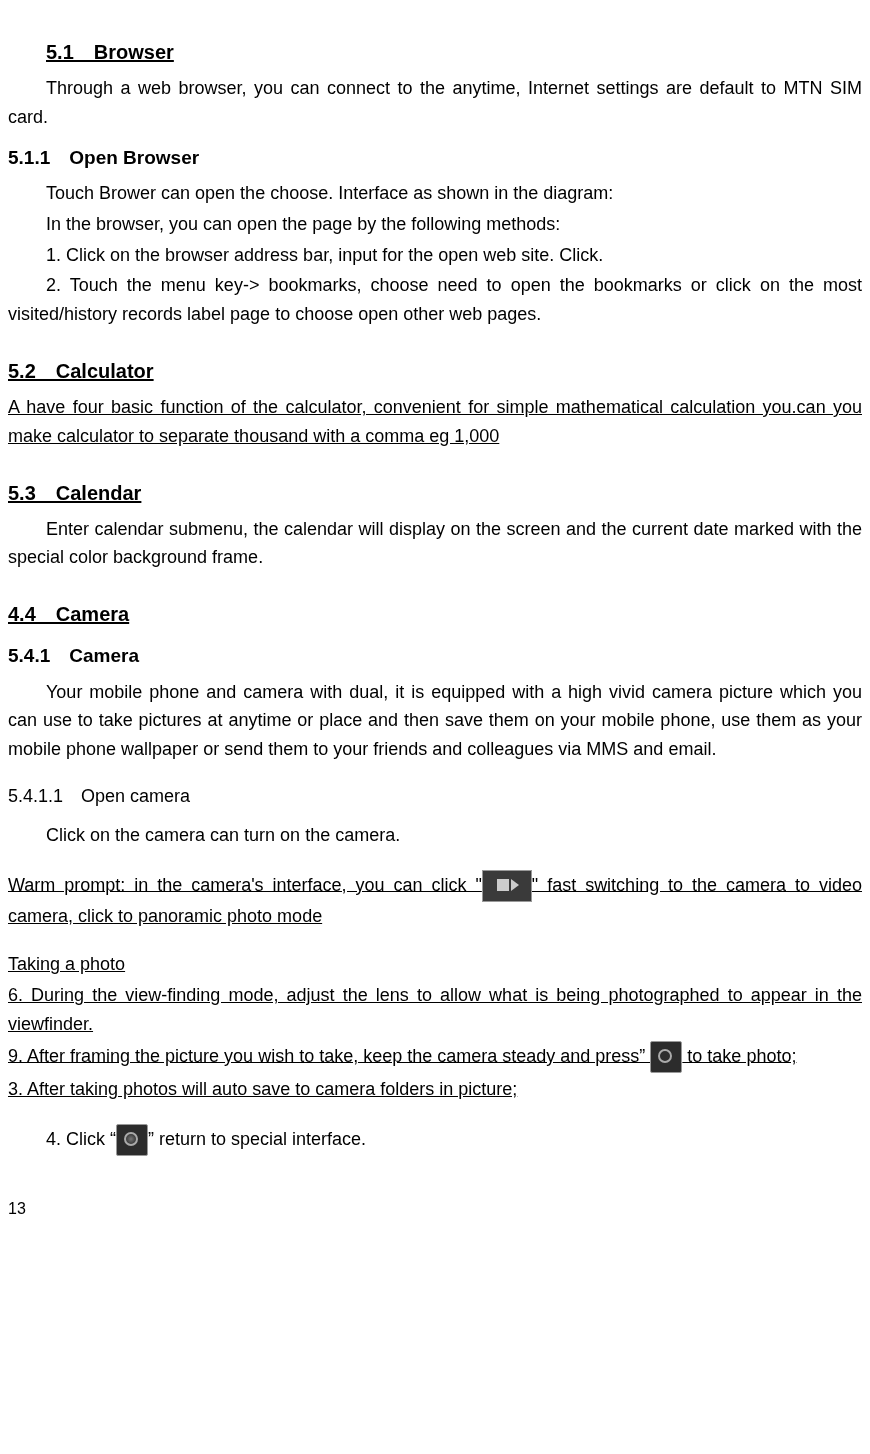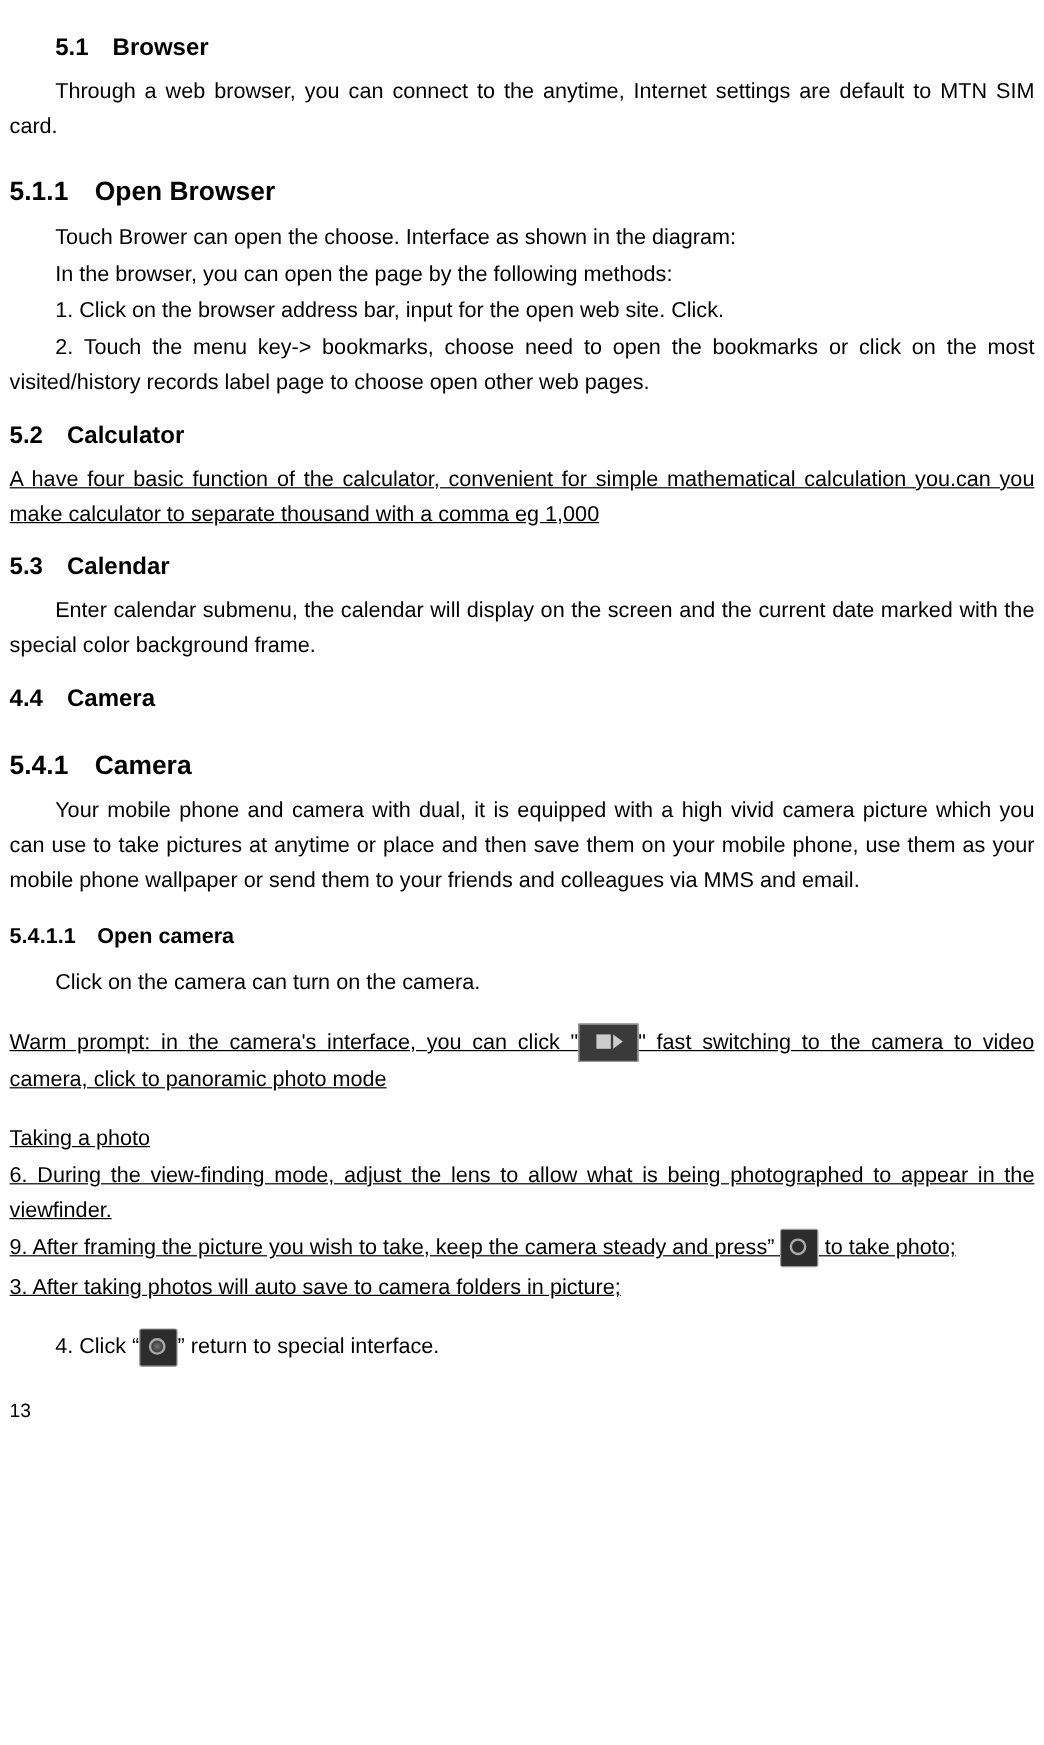--- a/index.html
+++ b/index.html
@@ -9,49 +9,50 @@
     color: #000;
     background: #fff;
     margin: 0;
     padding: 10px 8px 10px 8px;
     width: 870px;
     box-sizing: border-box;
   }
   .h2 {
     font-weight: bold;
     font-size: 20px;
-    margin-top: 14px;
+    margin-top: 26px;
     margin-bottom: 6px;
+    text-decoration: underline;
   }
   .h3 {
     font-weight: bold;
-    font-size: 22px;
-    margin-top: 22px;
+    font-size: 19px;
+    margin-top: 11px;
     margin-bottom: 6px;
   }
   .h4 {
-    font-weight: bold;
+    font-weight: normal;
     font-size: 18px;
     margin-top: 18px;
     margin-bottom: 10px;
   }
   .para {
     margin: 0 0 2px 0;
     text-align: justify;
   }
   .indent {
     text-indent: 38px;
   }
   .noindent {
     text-indent: 0;
     text-decoration: underline;
   }
   .page-num {
     position: relative;
-    margin-top: 25px;
+    margin-top: 40px;
     font-size: 16px;
   }
   .icon-box {
     display: inline-block;
     vertical-align: middle;
     background: #444;
     border: 1px solid #999;
     position: relative;
   }
   .icon-video {

